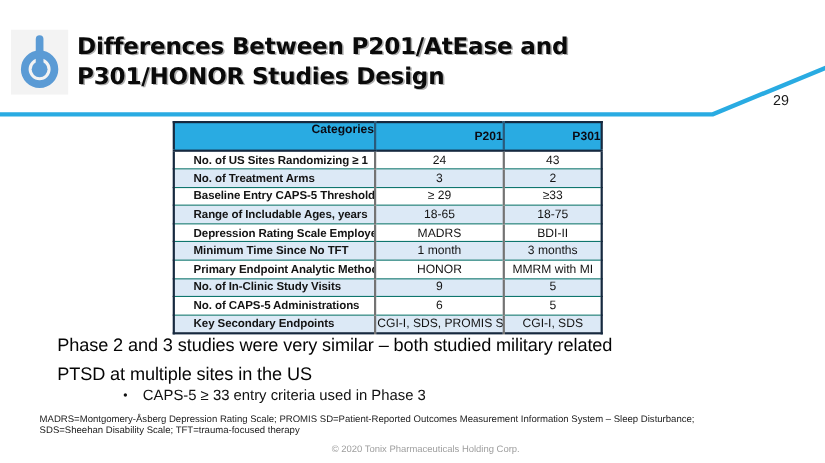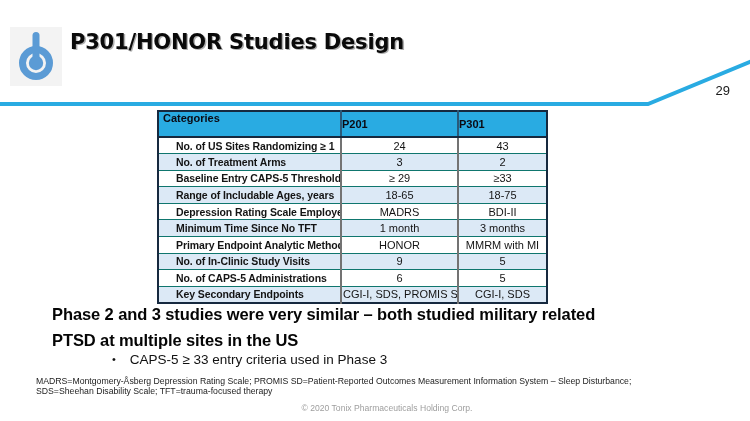--- a/index.html
+++ b/index.html
@@ -26,54 +26,54 @@
   .slide-title{
     position:absolute;left:70px;top:29px;width:600px;
     font-family:"DejaVu Sans","Liberation Sans",sans-serif;
     font-weight:bold;font-size:21px;line-height:27px;color:#0a0a0a;
     text-shadow:1.4px 1.4px 0 rgba(110,110,110,0.55);
     letter-spacing:-0.2px;
   }
   .accent-svg{position:absolute;left:0;top:0;width:750px;height:110px;pointer-events:none;}
   .page-number{
     position:absolute;left:690px;top:83px;width:40px;
-    font-size:13px;color:#1a1a1a;text-align:right;
+    font-size:13px;color:#1a1a1a;text-align:center;
   }
   
   .tbl-wrap{position:absolute;left:157px;top:110px;}
   table.cmp{
     border-collapse:collapse;table-layout:fixed;width:389px;
     border:2px solid #16293f;
     font-family:"Liberation Sans","DejaVu Sans",sans-serif;
   }
   table.cmp col.c1{width:183px;}
   table.cmp col.c2{width:117px;}
   table.cmp col.c3{width:89px;}
   table.cmp th{
     background:var(--th-bg);
     color:#0b0b14;font-weight:bold;font-size:11px;
-    height:17px;padding:0 0 12px 4px;text-align:left;
+    height:17px;padding:0 0 12px 4px;text-align:right;
     border-bottom:2px solid #16293f;
   }
   table.cmp th.center{padding:0;margin-top:36px;}
   table.cmp th + th{border-left:2px solid #2a5a7a;}
   table.cmp td{
     height:16.6px;font-size:11px;color:#141414;
     border-top:1px solid #0f766e;
     white-space:nowrap;overflow:hidden;
   }
   table.cmp tbody tr:first-child td{border-top:none;}
   table.cmp td + td{border-left:2px solid #737373;}
   table.cmp td.cat{font-weight:bold;font-size:10.5px;padding-left:17px;letter-spacing:-0.1px;}
   table.cmp td.val{text-align:center;padding:0 1px;}
   table.cmp tr.alt td{background:var(--alt-bg);}
   
   .statement{
     position:absolute;left:52px;top:301px;width:660px;
-    font-weight:bold;font-size:16.5px;line-height:26px;color:#050505;
+    font-weight:normal;font-size:16.5px;line-height:26px;color:#050505;
     letter-spacing:-0.1px;
   }
   .bullet-row{
     position:absolute;left:112px;top:352px;width:560px;
     display:flex;align-items:baseline;
     font-size:13.5px;color:#111;
   }
   .bullet-dot{font-size:11px;margin-right:14px;transform:translateY(-1px);}
   
   .footnote{
@@ -94,20 +94,21 @@
 
 <div class="logo-box">
   <svg width="44" height="53" viewBox="0 0 44 53">
     <circle cx="22" cy="33" r="13.5" fill="none" stroke="#5b9bd5" stroke-width="7"></circle>
     <rect x="18.5" y="2" width="7" height="31" rx="3.5" fill="#5b9bd5"></rect>
     <circle cx="22" cy="33" r="7.2" fill="#5b9bd5"></circle>
   </svg>
 </div>
 
 <div class="slide-title">
+  <div>Differences Between P201/AtEase and</div>
   <div>P301/HONOR Studies Design</div>
 </div>
 
 <div class="page-number">29</div>
 
 <div class="tbl-wrap">
   <table class="cmp">
     <colgroup>
         <col class="c1">
         <col class="c2">

